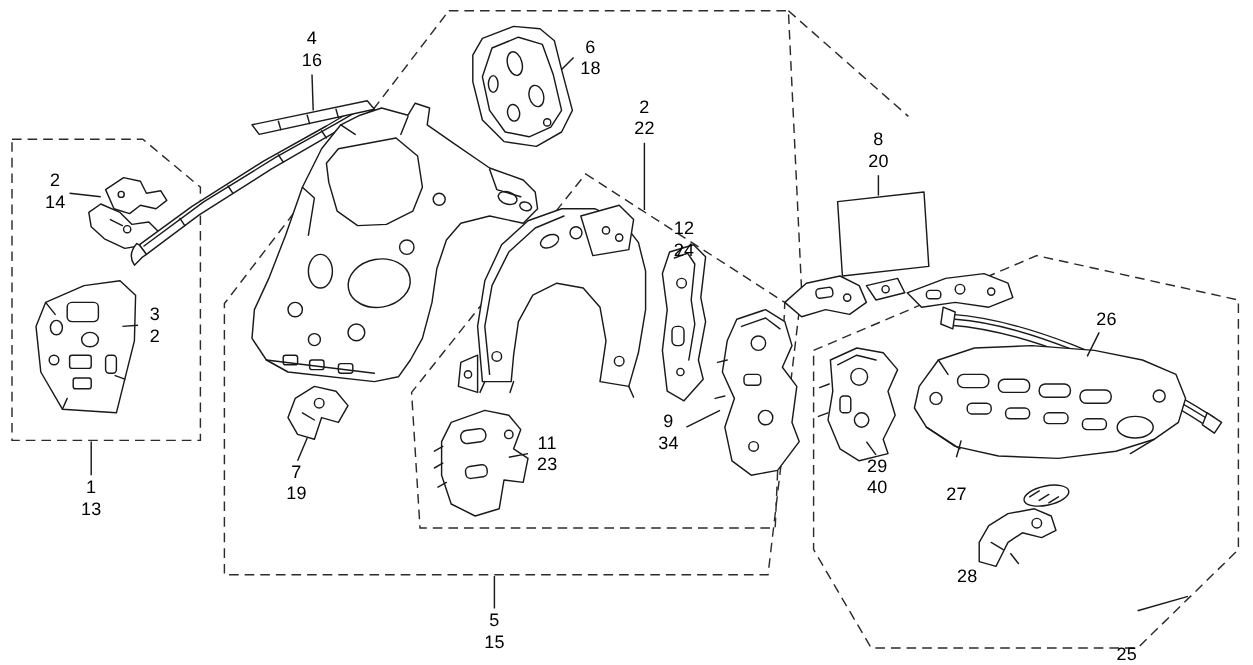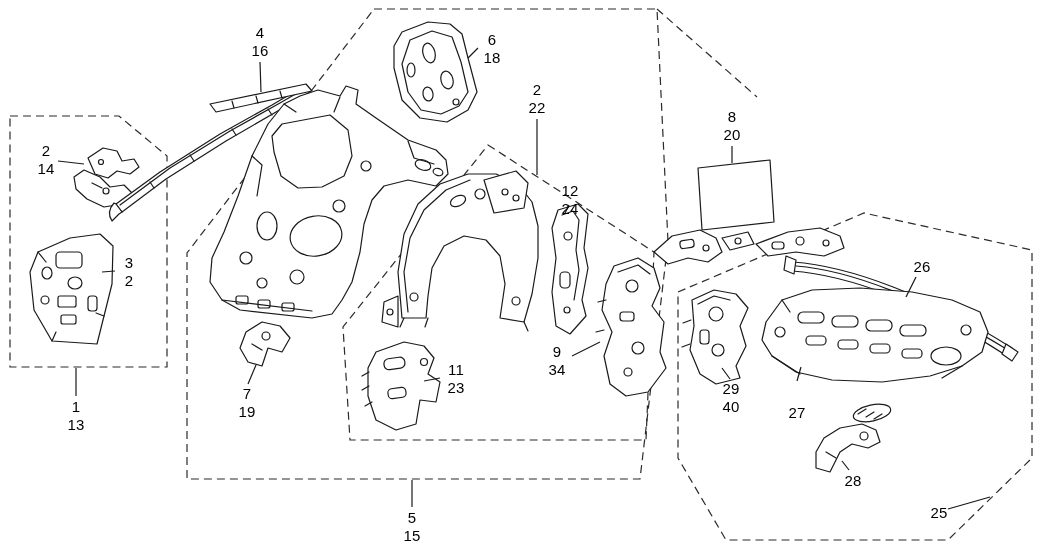--- a/index.html
+++ b/index.html
@@ -265,24 +265,24 @@
     <span>29</span>
     <span>40</span>
   </div>
   <div class="ref" style="left:797px;top:404px">
     <span>27</span>
   </div>
   <div class="ref" style="left:76px;top:398px">
     <span>1</span>
     <span>13</span>
   </div>
-  <div class="ref" style="left:853px;top:472px">
+  <div class="ref" style="left:806px;top:472px">
     <span>28</span>
   </div>
   <div class="ref" style="left:412px;top:509px">
     <span>5</span>
     <span>15</span>
   </div>
-  <div class="ref" style="left:939px;top:504px">
+  <div class="ref" style="left:939px;top:537px">
     <span>25</span>
   </div>
 
 </div>
 
 </body></html>

